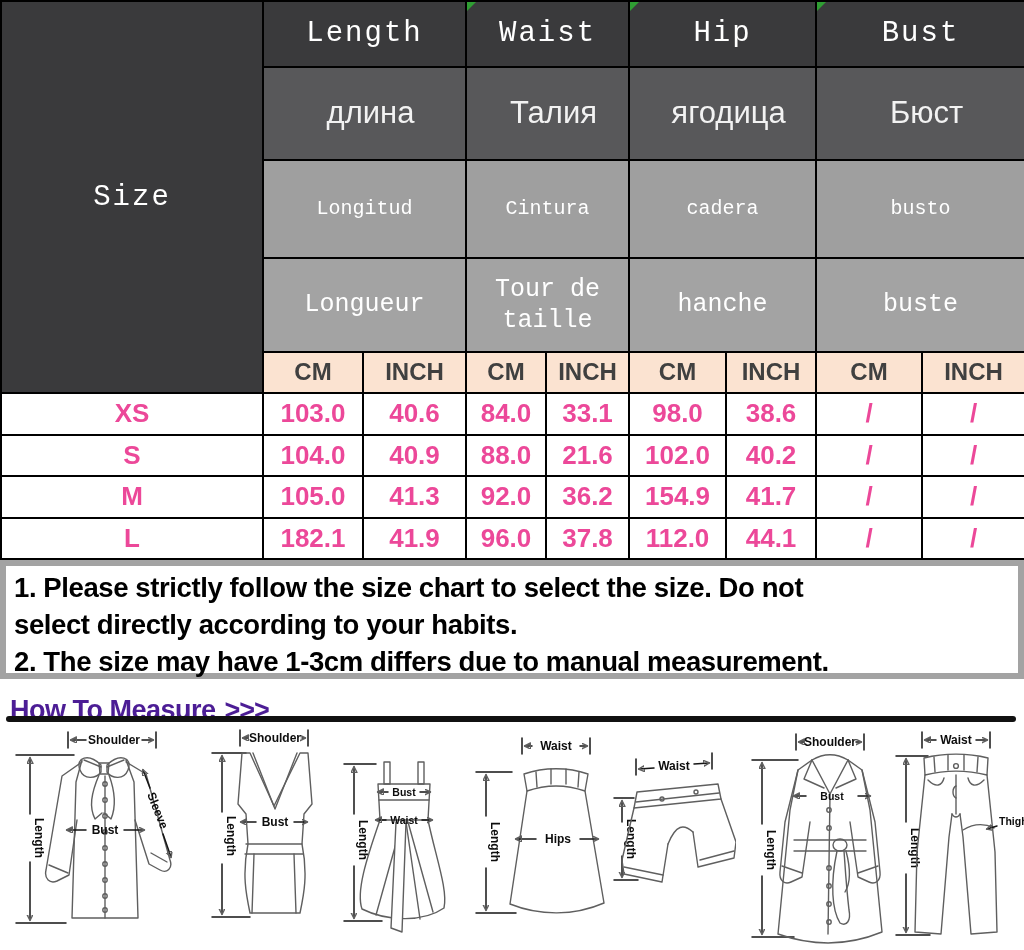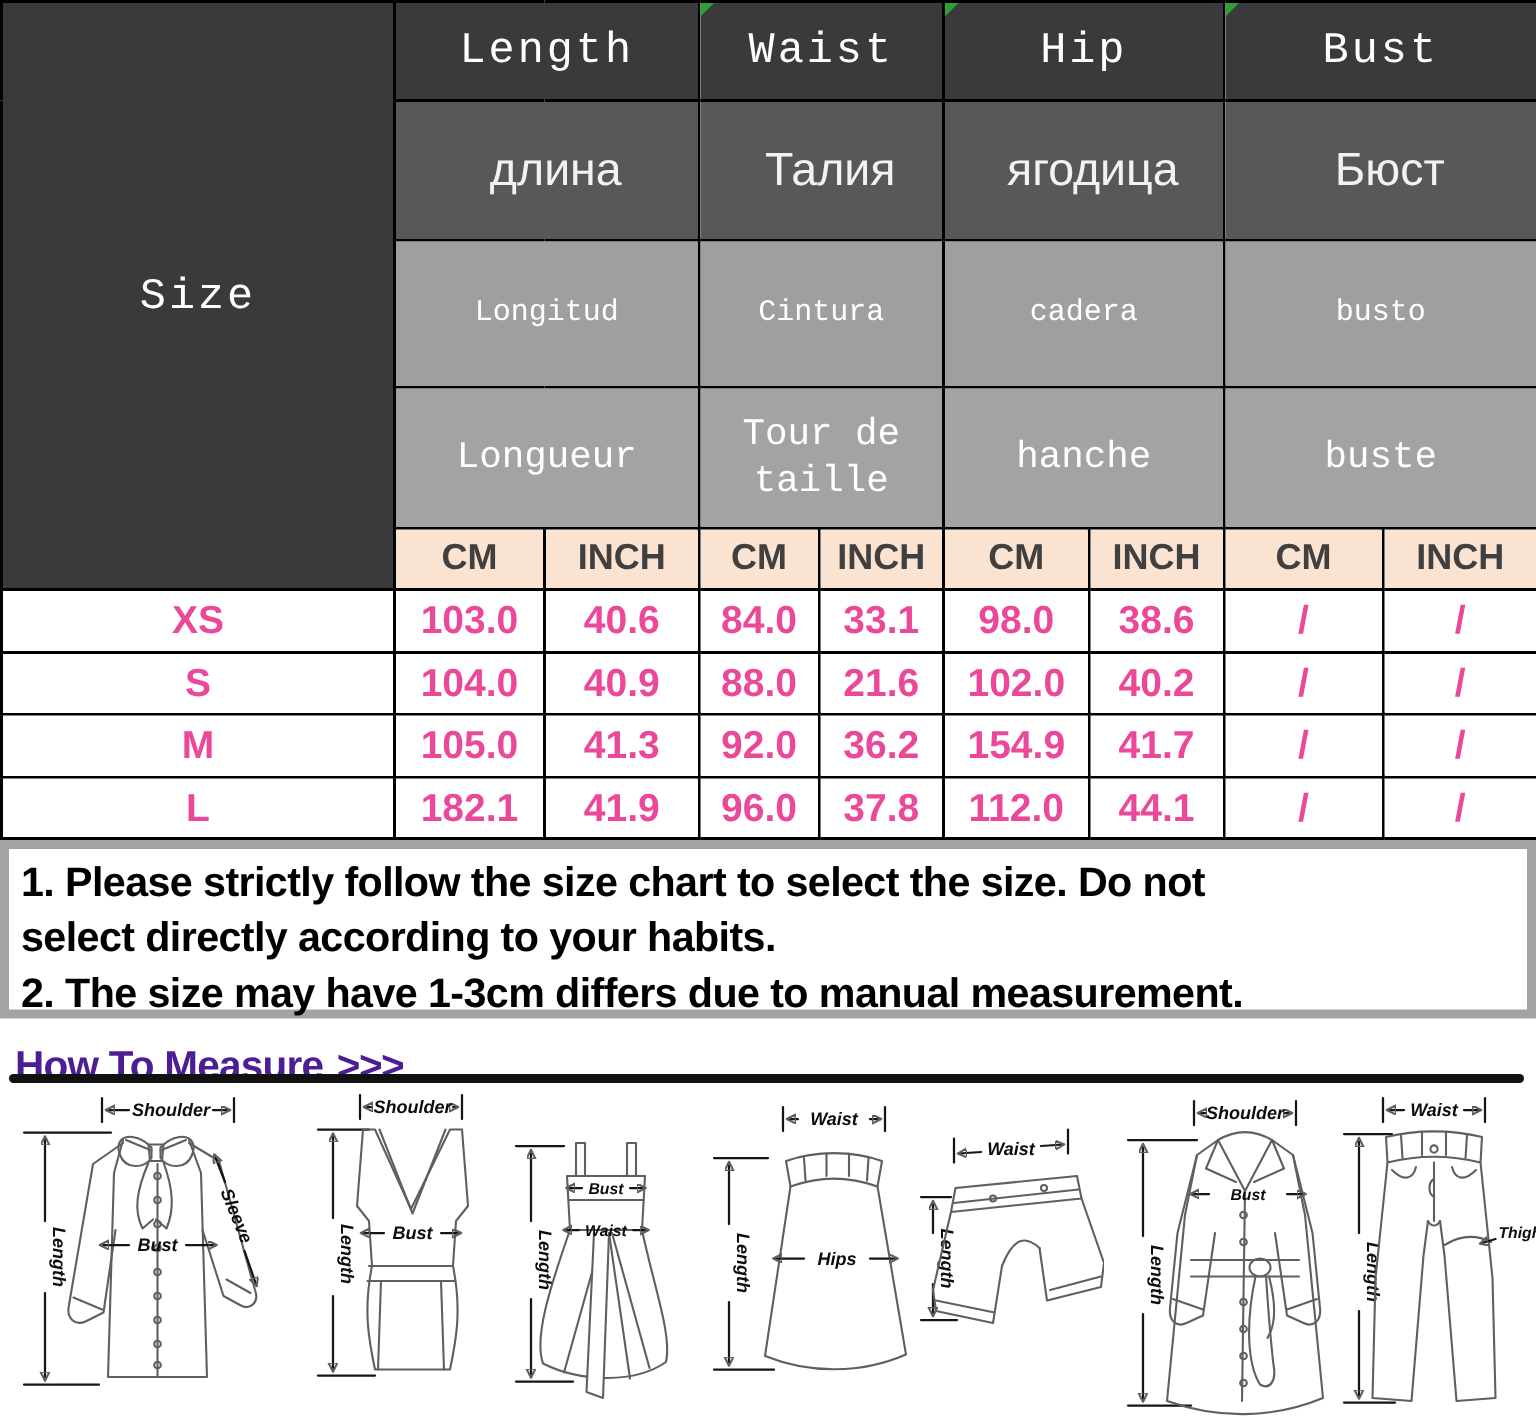--- a/index.html
+++ b/index.html
@@ -35,21 +35,21 @@
   .notes div{white-space:nowrap;}
 
   
   .htm-title{position:absolute;top:682px;left:10px;font-weight:bold;font-size:27px;
     letter-spacing:-0.5px;color:#4c1d95;margin-top:13px;}
   .htm-title .arrows{margin-left:9px;font-weight:bold;letter-spacing:-1px;}
   .htm-divider{position:absolute;top:716px;left:6px;width:1010px;height:6px;
     background:#111;border-radius:3px;}
 
   
-  .measure-row{position:absolute;top:722px;left:0;width:1024px;height:228px;overflow:hidden;font-style:italic;}
+  .measure-row{position:absolute;top:722px;left:0;width:1024px;height:228px;overflow:hidden;}
   .measure-row svg{position:absolute;top:0;height:228px;}
   .diag line,.diag path,.diag circle,.diag ellipse{stroke:#5f5f5f;stroke-width:1.4;fill:none;
     stroke-linecap:round;stroke-linejoin:round;}
   .diag .m{stroke:#151515;stroke-width:1.5;}
   .diag text{fill:#0d0d0d;font-family:"Liberation Sans",sans-serif;
     font-size:12px;font-weight:bold;stroke:none;}
   .diag text.sm{font-size:10.5px;}
 </style>
 </head>
 <body>

